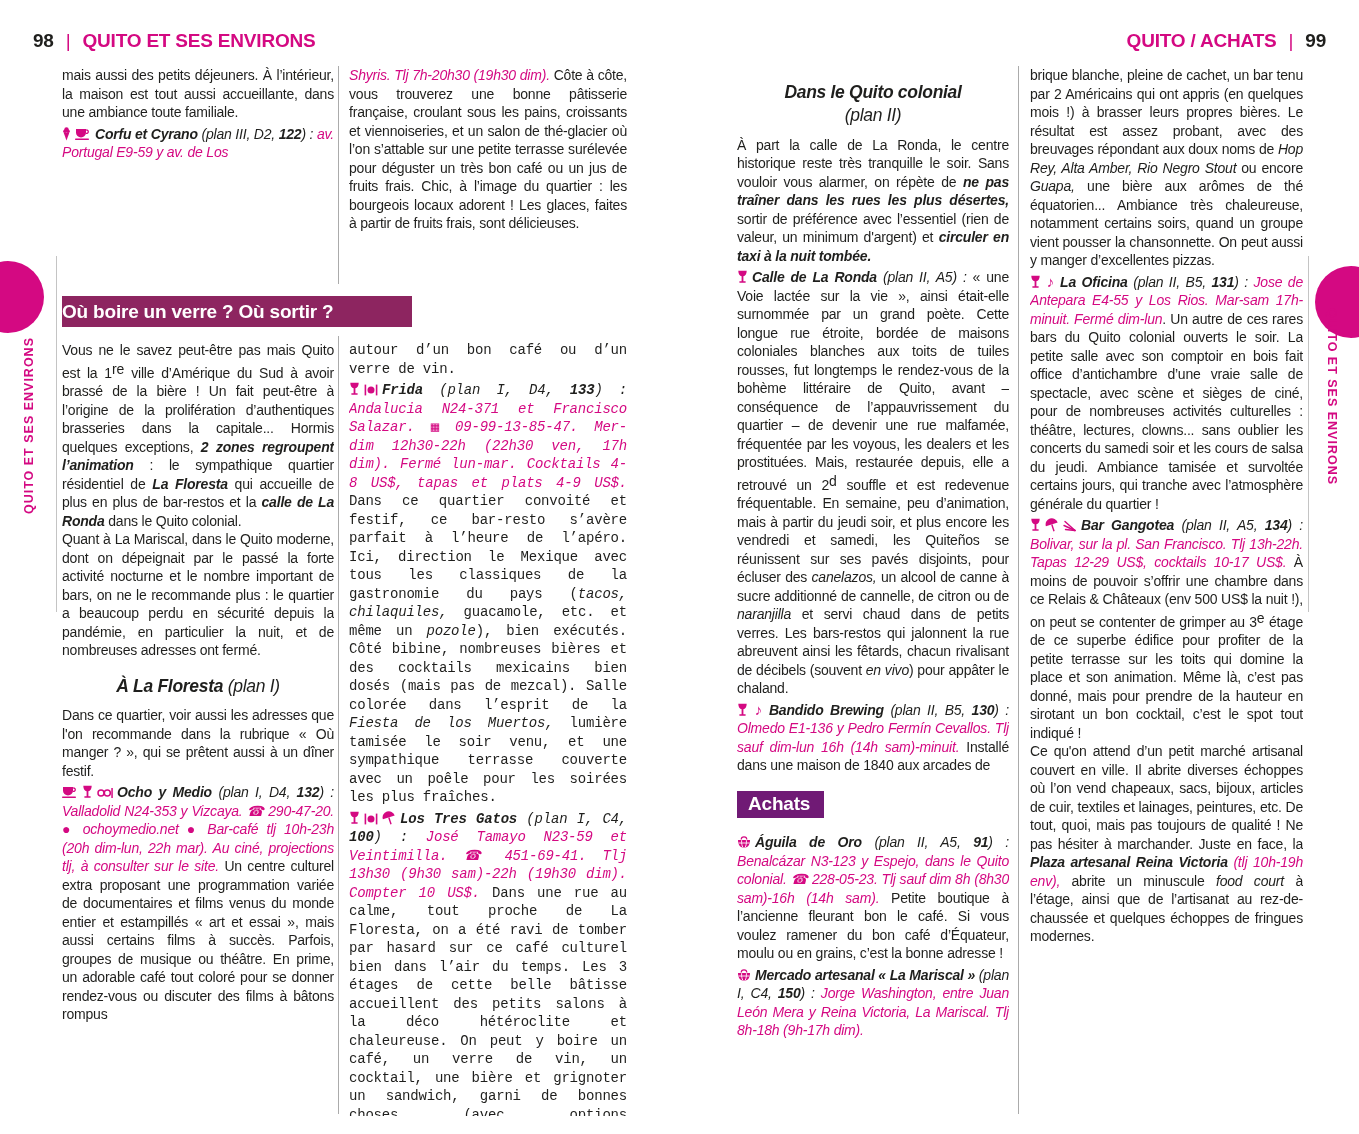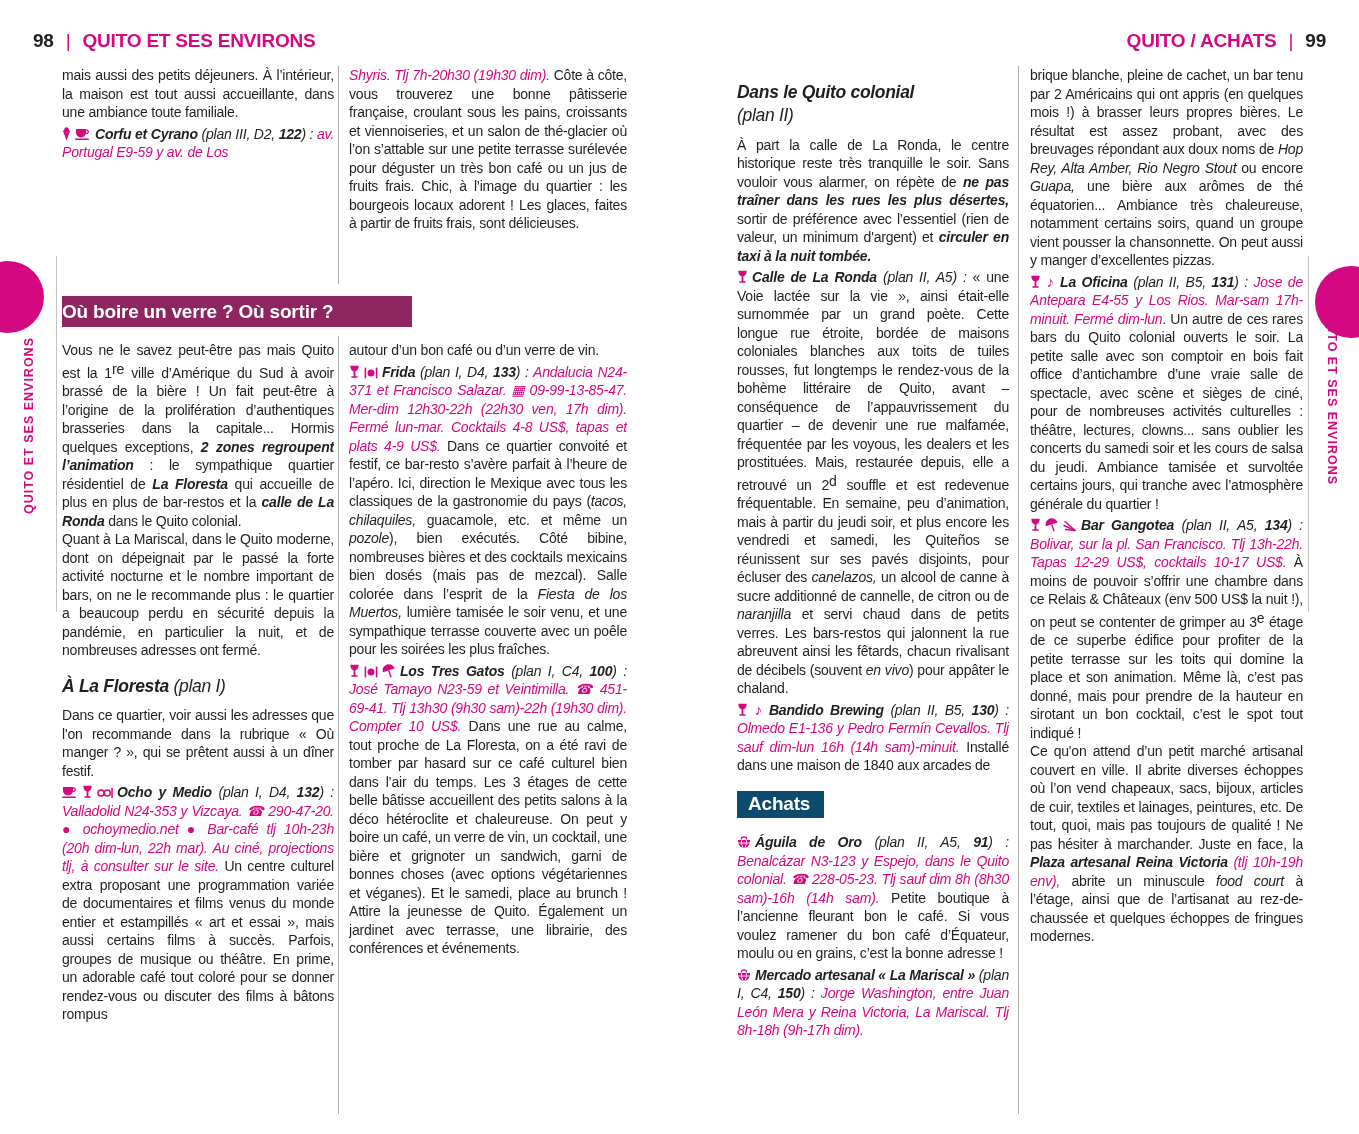--- a/index.html
+++ b/index.html
@@ -32,39 +32,39 @@
   
   .banner{
     background:#8d2560;color:#ffffff;font-weight:700;font-size:19px;
     letter-spacing:-0.2px;
   }
   #banner-drink{
     position:absolute;left:62px;top:296px;width:350px;height:31px;
     line-height:31px;padding-left:0;box-sizing:border-box;
   }
   .banner-inline{
-    display:inline-block;background:#0c4a6e;color:#fff;font-weight:700;
+    display:inline-block;background:#701a75;color:#fff;font-weight:700;
     font-size:19px;padding:4px 14px 5px 11px;margin:16px 16px 12px 0;letter-spacing:-0.2px;
   }
   
   .col{
     position:absolute;font-size:14px;line-height:18.5px;letter-spacing:-0.2px;
     text-align:justify;overflow:hidden;
   }
   #col1-top{left:62px;top:66px;width:272px;height:222px;}
   #col2-top{left:349px;top:66px;width:278px;height:222px;}
   #col1-bottom{left:62px;top:341px;width:272px;height:775px;}
-  #col2-bottom{left:349px;top:341px;width:278px;height:775px;}
+  #col2-bottom{left:349px;top:341px;width:278px;height:775px;font-family:Liberation Mono, monospace;}
   #col3{left:737px;top:66px;width:272px;height:1050px;}
   #col4{left:1030px;top:66px;width:273px;height:1050px;}
   .para,.entry{margin:0;}
   .entry{margin-top:3px;}
   .heading{
     font-size:17.5px;font-weight:700;font-style:italic;line-height:1.3;
-    white-space:pre-line;margin:15px 0 9px 0;letter-spacing:-0.3px;text-align:left;
+    white-space:pre-line;margin:15px 0 9px 0;letter-spacing:-0.3px;text-align:center;
   }
   .heading .s-hi{font-weight:400;}
   
   .s-n{}
   .s-i{font-style:italic;}
   .s-bi{font-weight:700;font-style:italic;}
   .s-pi{color:#d40982;font-style:italic;}
   .s-sup{font-size:14px;vertical-align:4px;letter-spacing:0;}
   
   .ic{color:#d40982;margin-right:4px;white-space:nowrap;}

